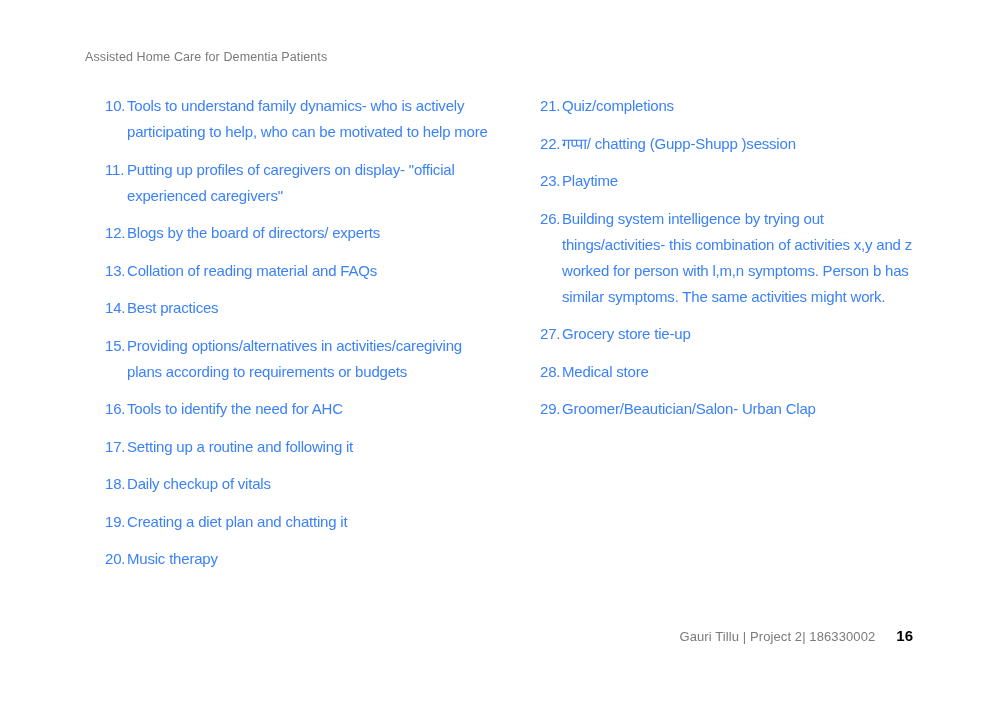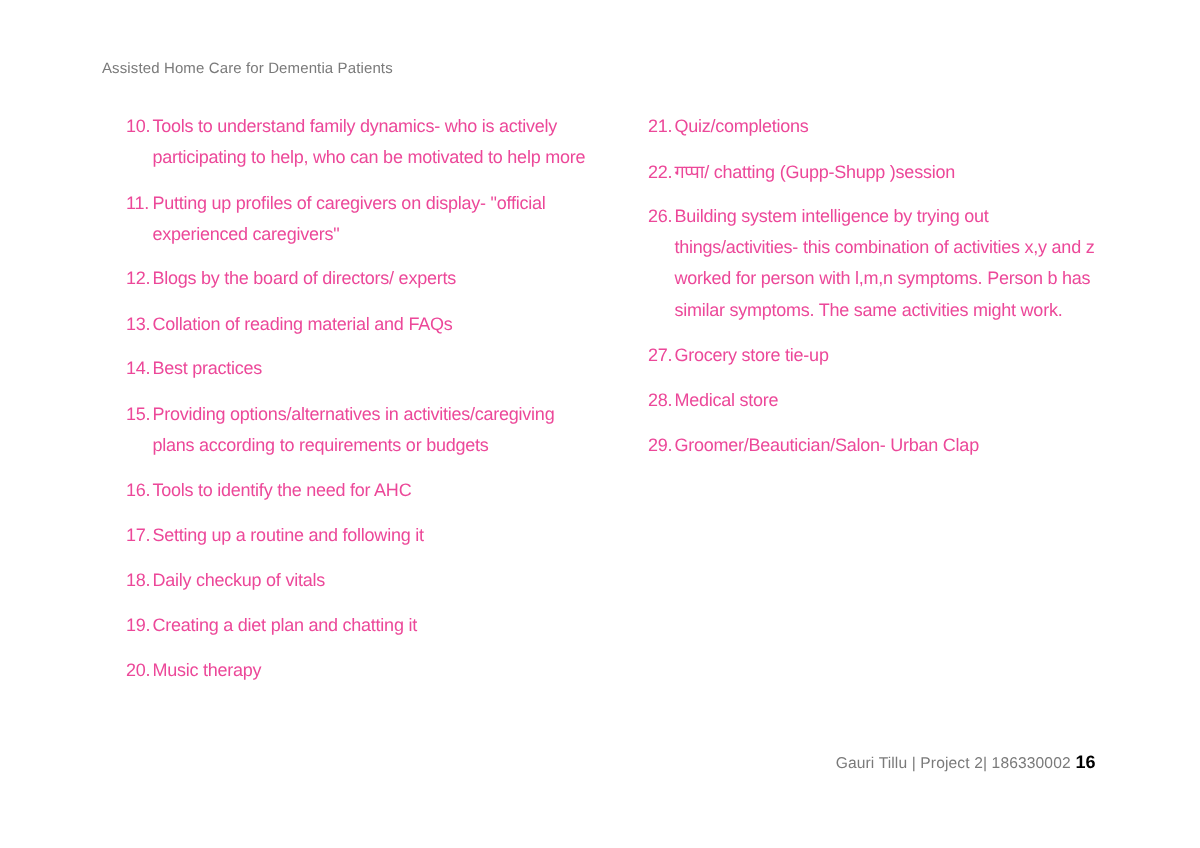--- a/index.html
+++ b/index.html
@@ -35,41 +35,41 @@
     width: 400px;
   }
   .col-right {
     left: 540px;
     width: 395px;
   }
   .list-item {
     display: flex;
     align-items: flex-start;
     margin-bottom: 11.5px;
-    color: #ec4899;
+    color: #3b82f6;
     font-size: 15px;
     line-height: 26px;
     letter-spacing: -0.2px;
   }
   .list-item .num {
     flex: 0 0 auto;
     width: 22px;
     white-space: nowrap;
   }
   .list-item .txt {
     flex: 1 1 auto;
     white-space: pre-line;
   }
   .footer {
     position: absolute;
     top: 627px;
     right: 87px;
     display: flex;
     align-items: baseline;
-    gap: 4px;
+    gap: 21px;
   }
   .footer .credit {
     font-size: 13px;
     color: #7a7a7a;
     letter-spacing: 0.1px;
   }
   .footer .page-num {
     font-size: 15px;
     font-weight: 700;
     color: #000000;
@@ -135,20 +135,24 @@
   <div class="col col-right">
     <div class="list-item">
       <span class="num">21.</span>
       <span class="txt">Quiz/completions</span>
     </div>
     <div class="list-item">
       <span class="num">22.</span>
       <span class="txt">गप्पा/ chatting (Gupp-Shupp )session</span>
     </div>
     <div class="list-item">
+      <span class="num">23.</span>
+      <span class="txt">Playtime</span>
+    </div>
+    <div class="list-item">
       <span class="num">26.</span>
       <span class="txt">Building system intelligence by trying out
 things/activities- this combination of activities x,y and z
 worked for person with l,m,n symptoms. Person b has
 similar symptoms. The same activities might work.</span>
     </div>
     <div class="list-item">
       <span class="num">27.</span>
       <span class="txt">Grocery store tie-up</span>
     </div>

